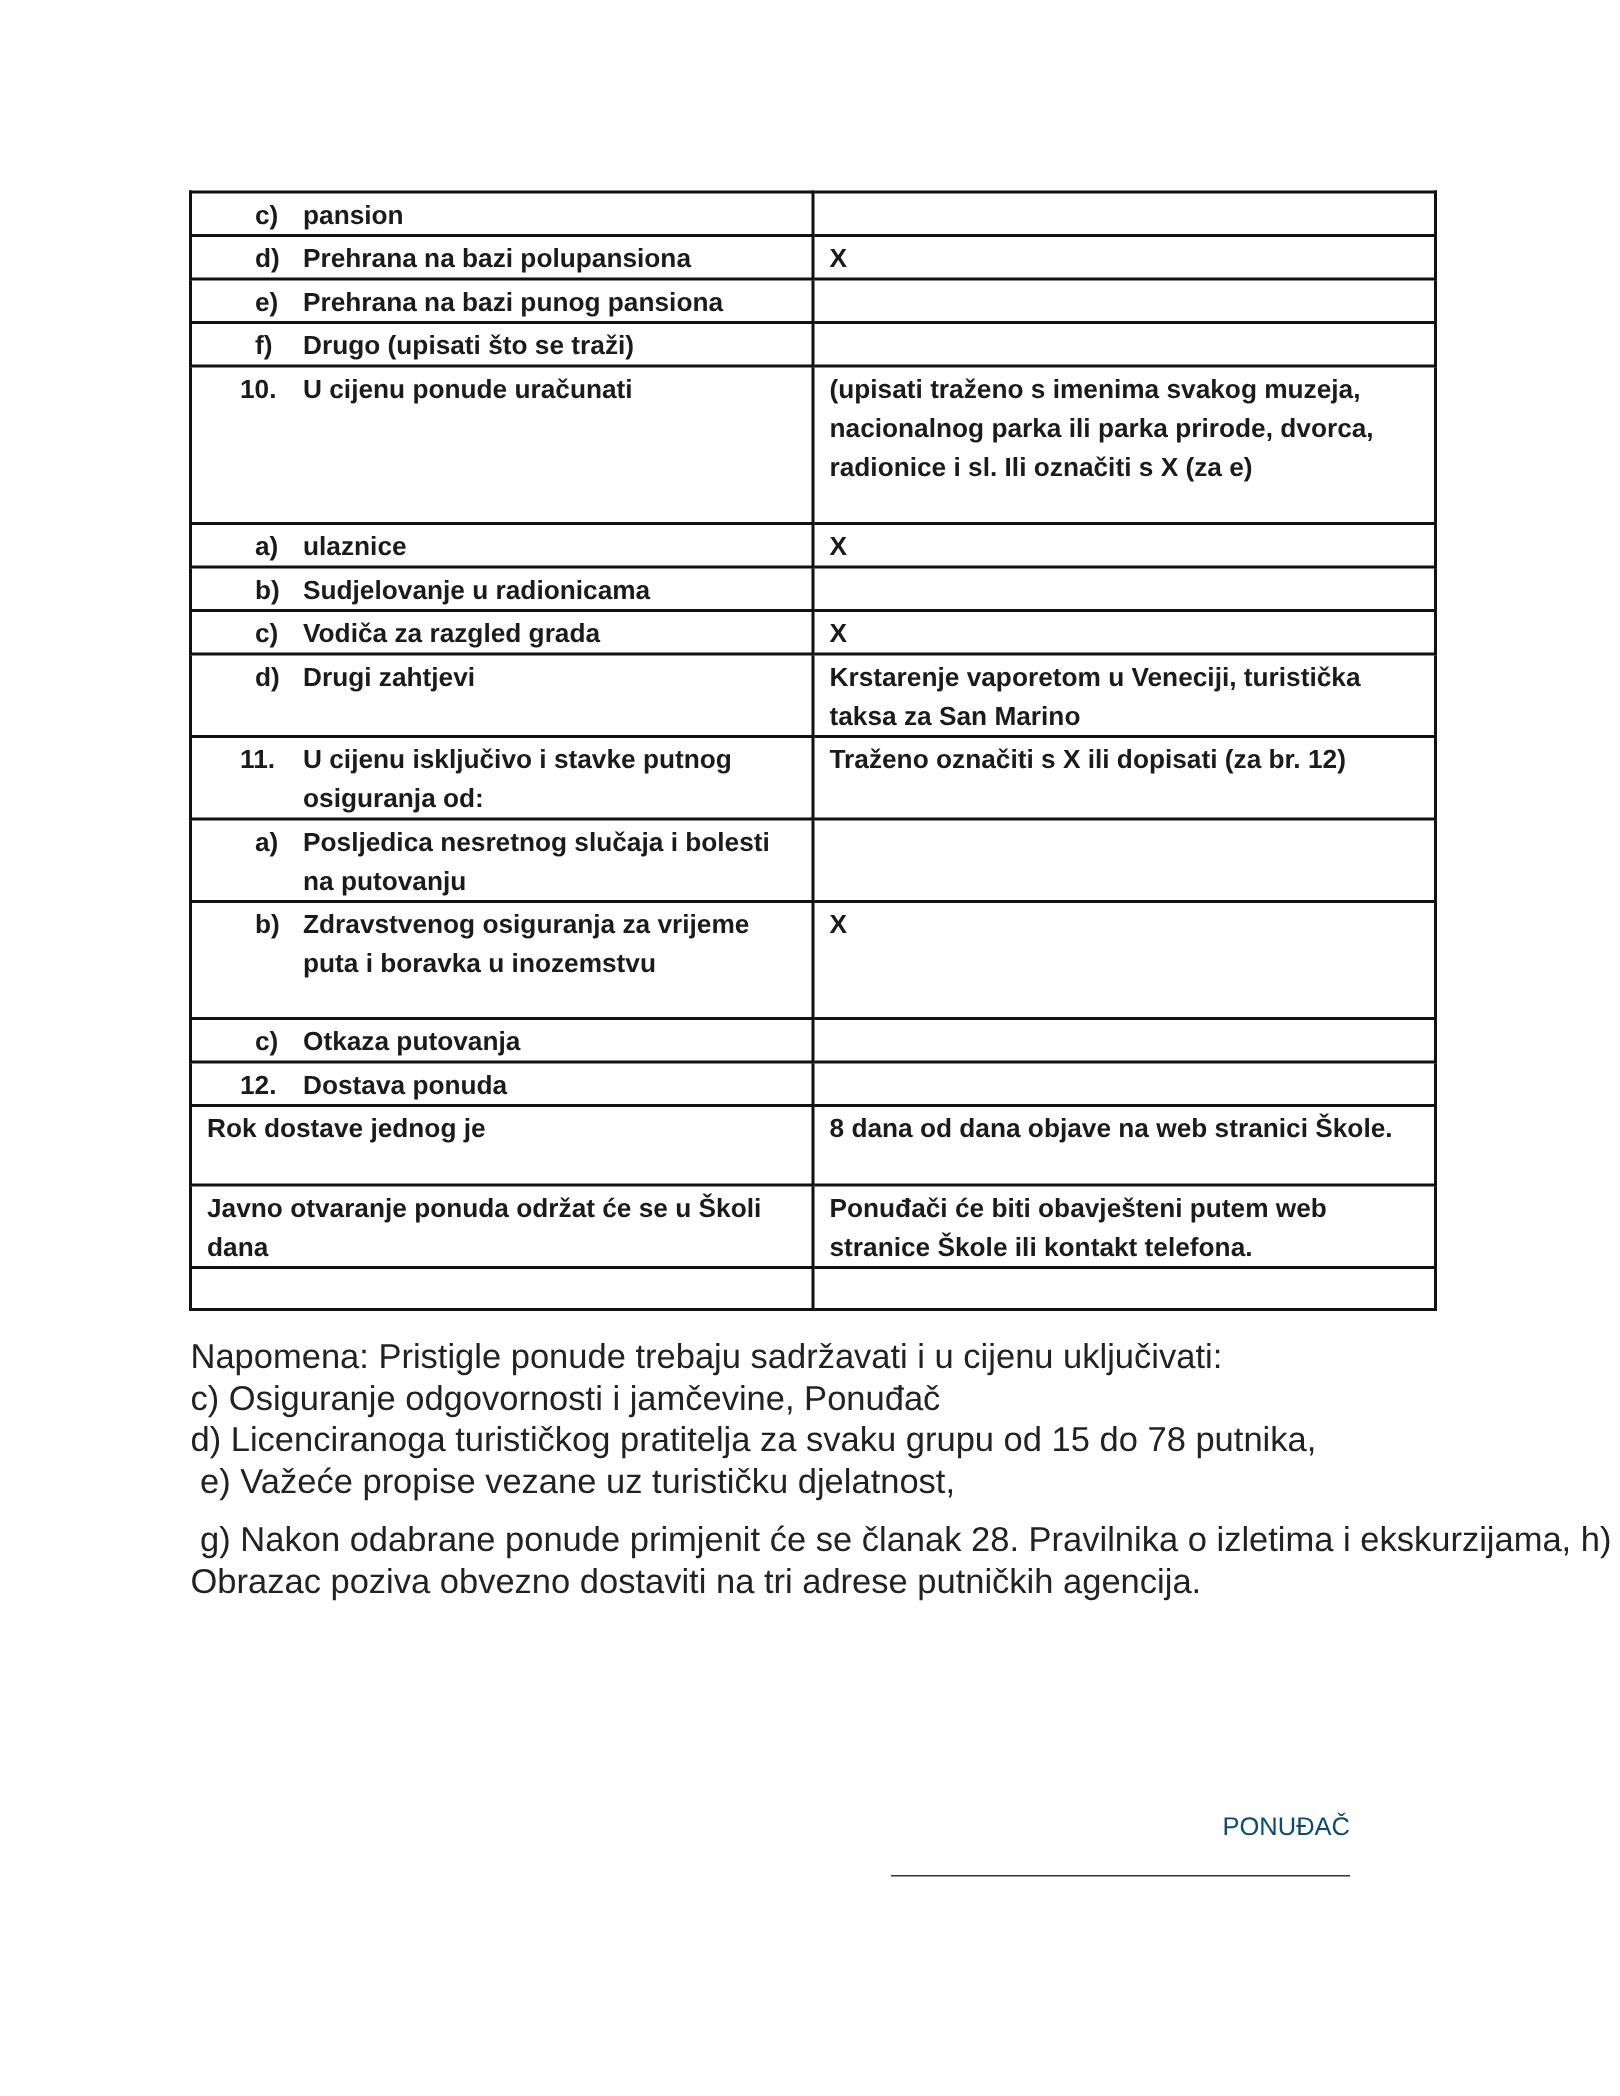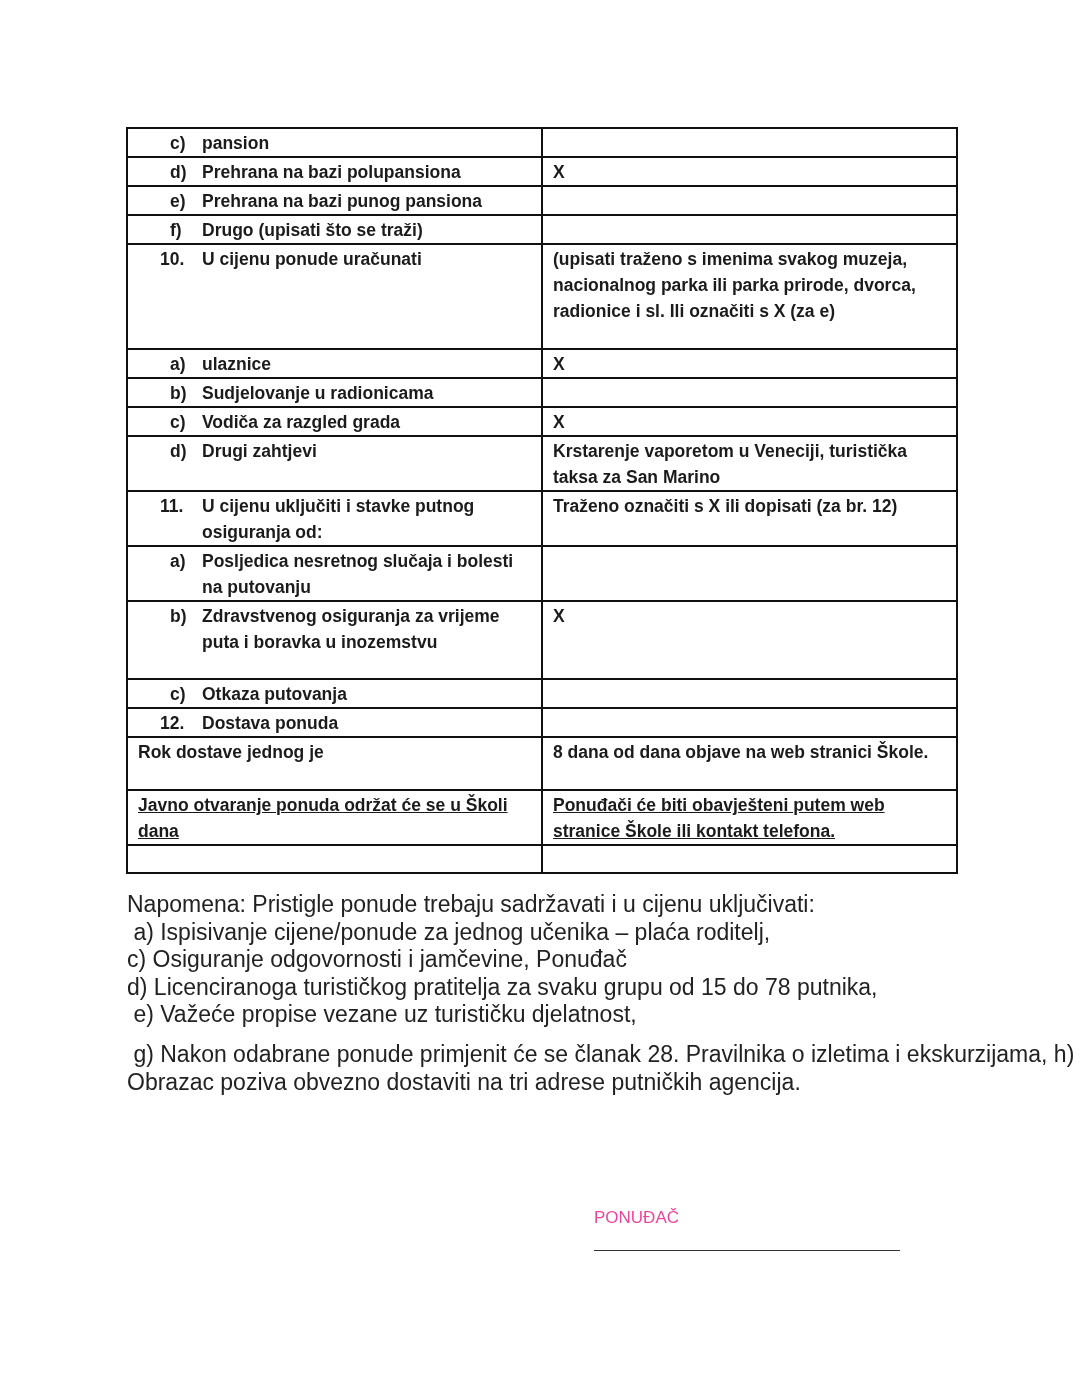--- a/index.html
+++ b/index.html
@@ -61,23 +61,23 @@
       color: #222;
     }
     .notes div { white-space: nowrap; }
     .signature {
       position: absolute;
       left: 594px;
       top: 1208px;
       width: 306px;
     }
     .signature .title {
-      text-align: left;
+      text-align: right;
       font-size: 17px;
-      color: #ec4899;
+      color: #0c4a6e;
       padding-left: 0;
     }
     .signature .line {
       margin-top: 22px;
       border-top: 1.5px solid #333;
       width: 306px;
     }
   </style>
 </head>
 <body>
@@ -165,21 +165,21 @@
               <span class="marker">d)</span>
               <span class="label">Drugi zahtjevi</span>
             </div>
           </td>
           <td class="col-right"><span>Krstarenje vaporetom u Veneciji, turistička  taksa za San Marino</span></td>
         </tr>
         <tr style="height: 53px;">
           <td class="col-left">
             <div class="item num">
               <span class="marker">11.</span>
-              <span class="label">U cijenu uključiti i stavke putnog osiguranja od:</span>
+              <span class="label">U cijenu isključivo i stavke putnog osiguranja od:</span>
             </div>
           </td>
           <td class="col-right"><span>Traženo označiti s X ili dopisati (za br. 12)</span></td>
         </tr>
         <tr style="height: 53px;">
           <td class="col-left">
             <div class="item sub">
               <span class="marker">a)</span>
               <span class="label">Posljedica nesretnog slučaja i bolesti na putovanju</span>
             </div>
@@ -214,42 +214,41 @@
           <td class="col-right"><span></span></td>
         </tr>
         <tr style="height: 53px;">
           <td class="col-left">
             <div class="item">
               <span class="label">Rok dostave jednog je</span>
             </div>
           </td>
           <td class="col-right"><span>8 dana od dana objave na web stranici Škole.</span></td>
         </tr>
-        <tr style="height: 53px; text-decoration: underline;">
+        <tr style="height: 53px;">
           <td class="col-left">
             <div class="item">
               <span class="label">Javno otvaranje ponuda održat će se u Školi dana</span>
             </div>
           </td>
           <td class="col-right"><span>Ponuđači će biti obavješteni putem web stranice Škole ili kontakt telefona.</span></td>
         </tr>
         <tr style="height: 28px;">
           <td class="col-left">
             <div class="item">
               <span class="label"></span>
             </div>
           </td>
           <td class="col-right"><span></span></td>
         </tr>
       </tbody>
   </table>
 
   <div class="notes">
     <div>Napomena: Pristigle ponude trebaju sadržavati i u cijenu uključivati:</div>
-    <div style="white-space:pre;"> a) Ispisivanje cijene/ponude za jednog učenika – plaća roditelj,</div>
     <div>c) Osiguranje odgovornosti i jamčevine, Ponuđač</div>
     <div>d) Licenciranoga turističkog pratitelja za svaku grupu od 15 do 78 putnika,</div>
     <div style="white-space:pre;"> e) Važeće propise vezane uz turističku djelatnost,</div>
     <div style="white-space:pre;margin-top:12px;"> g) Nakon odabrane ponude primjenit će se članak 28. Pravilnika o izletima i ekskurzijama, h)</div>
     <div>Obrazac poziva obvezno dostaviti na tri adrese putničkih agencija.</div>
   </div>
 
   <div class="signature">
     <div class="title">PONUĐAČ</div>
     <div class="line"></div>

